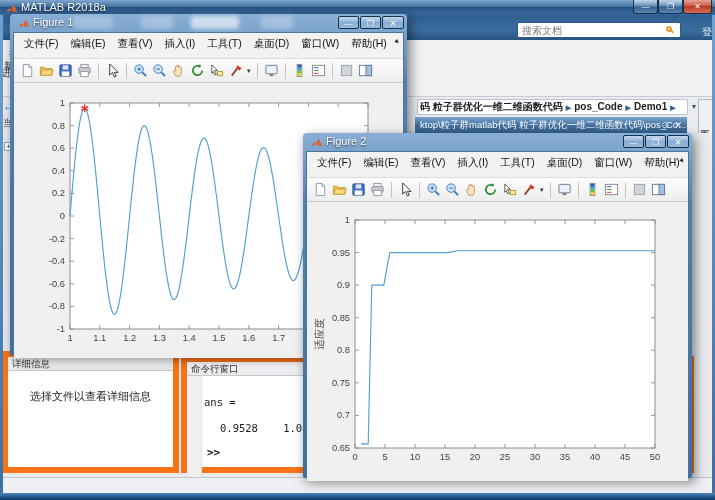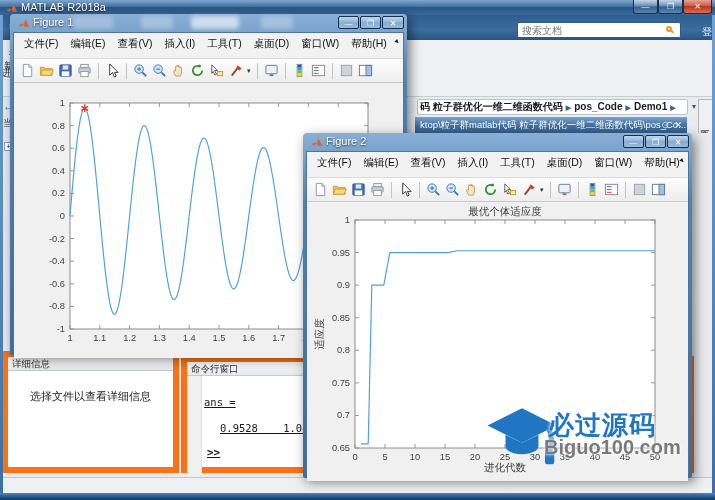--- a/index.html
+++ b/index.html
@@ -45,21 +45,21 @@
   .crumb-sep{color:#35648f;font-size:7px;padding:0 3px;}
 
   .ws-tab{position:absolute;left:698px;top:99px;width:14px;height:47px;background:#eef0f2;
     border:1px solid #b2b8c0;border-right:none;font-size:9.5px;color:#333;
     writing-mode:vertical-rl;text-align:center;line-height:13px;}
 
   
   .panel{position:absolute;border:6px solid #f97316;background:#fff;}
   .panel-h{height:14px;background:linear-gradient(180deg,#fbfbfb,#e7e9ec);
     border-bottom:1px solid #c4c9cf;font-size:9.5px;color:#333;line-height:13px;padding-left:4px;}
-  .mono{font-family:"DejaVu Sans Mono","Liberation Mono",monospace;text-decoration:underline;}
+  .mono{font-family:"DejaVu Sans Mono","Liberation Mono",monospace;}
 
   
   .figwin{position:absolute;border-radius:4px 4px 2px 2px;
     background:linear-gradient(180deg,#89afd6,#5181b1 20%,#3c6da0);
     box-shadow:3px 4px 12px rgba(0,0,0,.5);padding:0 3px 3px 3px;}
   .ftitle{position:relative;height:18px;color:#fff;font-size:11px;}
   .ftitle .t{position:absolute;left:20px;top:2px;text-shadow:0 1px 2px rgba(0,0,0,.7);}
   .ftitle .blob{position:absolute;top:2px;height:13px;border-radius:3px;background:#fff;filter:blur(2px);}
   .fbody{position:relative;background:#eef0f2;border:1px solid #49759f;height:calc(100% - 18px);}
   .menubar{height:26px;background:#f2f2f2;border-bottom:1px solid #dcdcdc;white-space:nowrap;padding-left:4px;}
@@ -567,31 +567,19 @@
             <text x="43" y="86.14285714285712" text-anchor="end" fill="#3f3f3f" font-size="9.3px" font-family="Liberation Sans, sans-serif">0.9</text>
             <line x1="48" y1="50.5714285714286" x2="52" y2="50.5714285714286" stroke="#8c8c8c" stroke-width="0.9"></line>
             <line x1="348" y1="50.5714285714286" x2="344" y2="50.5714285714286" stroke="#8c8c8c" stroke-width="0.9"></line>
             <text x="43" y="53.5714285714286" text-anchor="end" fill="#3f3f3f" font-size="9.3px" font-family="Liberation Sans, sans-serif">0.95</text>
             <line x1="48" y1="18" x2="52" y2="18" stroke="#8c8c8c" stroke-width="0.9"></line>
             <line x1="348" y1="18" x2="344" y2="18" stroke="#8c8c8c" stroke-width="0.9"></line>
             <text x="43" y="21" text-anchor="end" fill="#3f3f3f" font-size="9.3px" font-family="Liberation Sans, sans-serif">1</text>
             <rect x="48" y="18" width="300" height="228" fill="none" stroke="#8c8c8c" stroke-width="1"></rect>
             <polyline points="54,241.89600000000002 61.2,241.89600000000002 64.8,83.14285714285712 76.8,83.14285714285712 82.8,50.5714285714286 141,50.5714285714286 150,48.747428571428586 348,48.747428571428586" fill="none" stroke="#4f9fd5" stroke-width="1.15" stroke-linejoin="round"></polyline>
           </svg>
-        <div class="axlabel" style="left:48px;top:3px;width:300px;">最优个体适应度</div>
-        <div class="axlabel" style="left:48px;top:259px;width:300px;">进化代数</div>
         <div class="axlabel" style="left:-17px;top:125px;width:60px;transform:rotate(-90deg);">适应度</div>
       </div>
     </div>
   </div>
 
-  <div class="wm">
-    <svg class="abs" style="left:0;top:18px;" width="72" height="66" viewBox="0 0 100 92">
-      <polygon points="50,6 98,30 50,54 2,30" fill="#2176c4"></polygon>
-      <path d="M27 43v16c0 6 10 11 23 11s23-5 23-11V43l-23 11z" fill="#2176c4"></path>
-      <path d="M88 35q6 16 0 34" stroke="#2176c4" stroke-width="7" fill="none"></path>
-      <rect x="82" y="66" width="13" height="18" rx="4" fill="#2176c4"></rect>
-    </svg>
-    <span class="brand">必过源码</span>
-    <span class="site">Biguo100.com</span>
-  </div>
 
 </div>
 
 </body></html>

